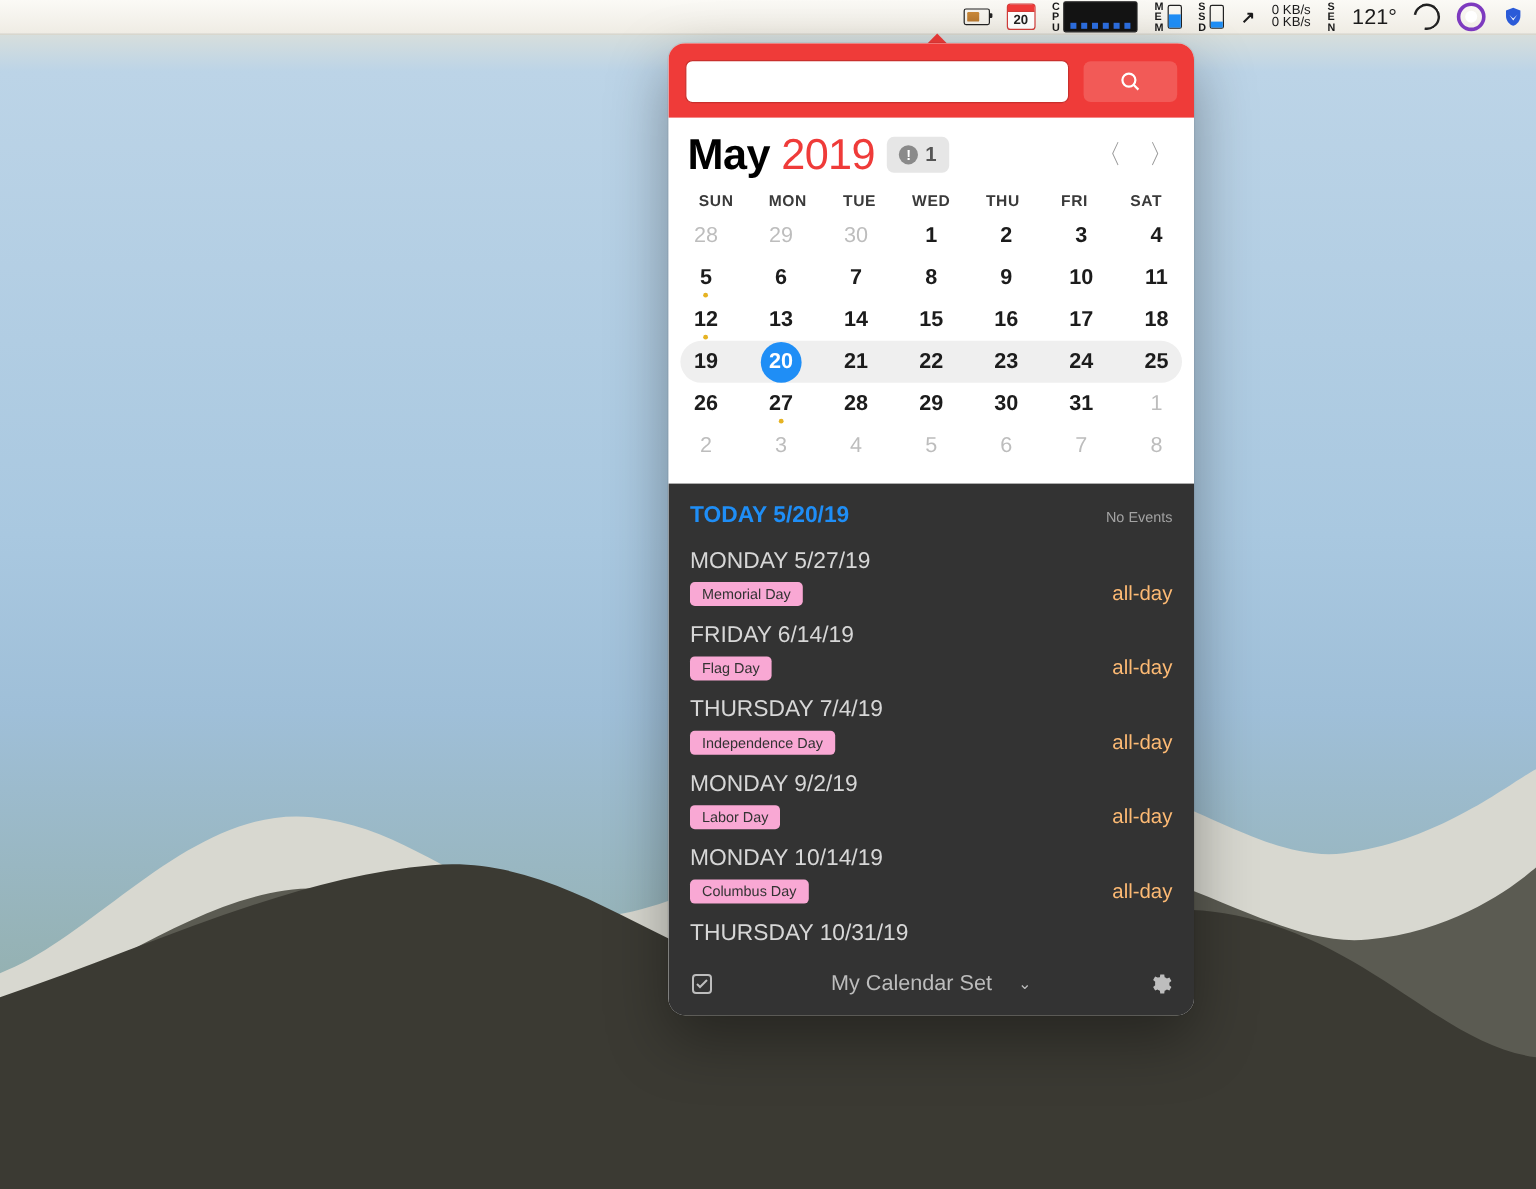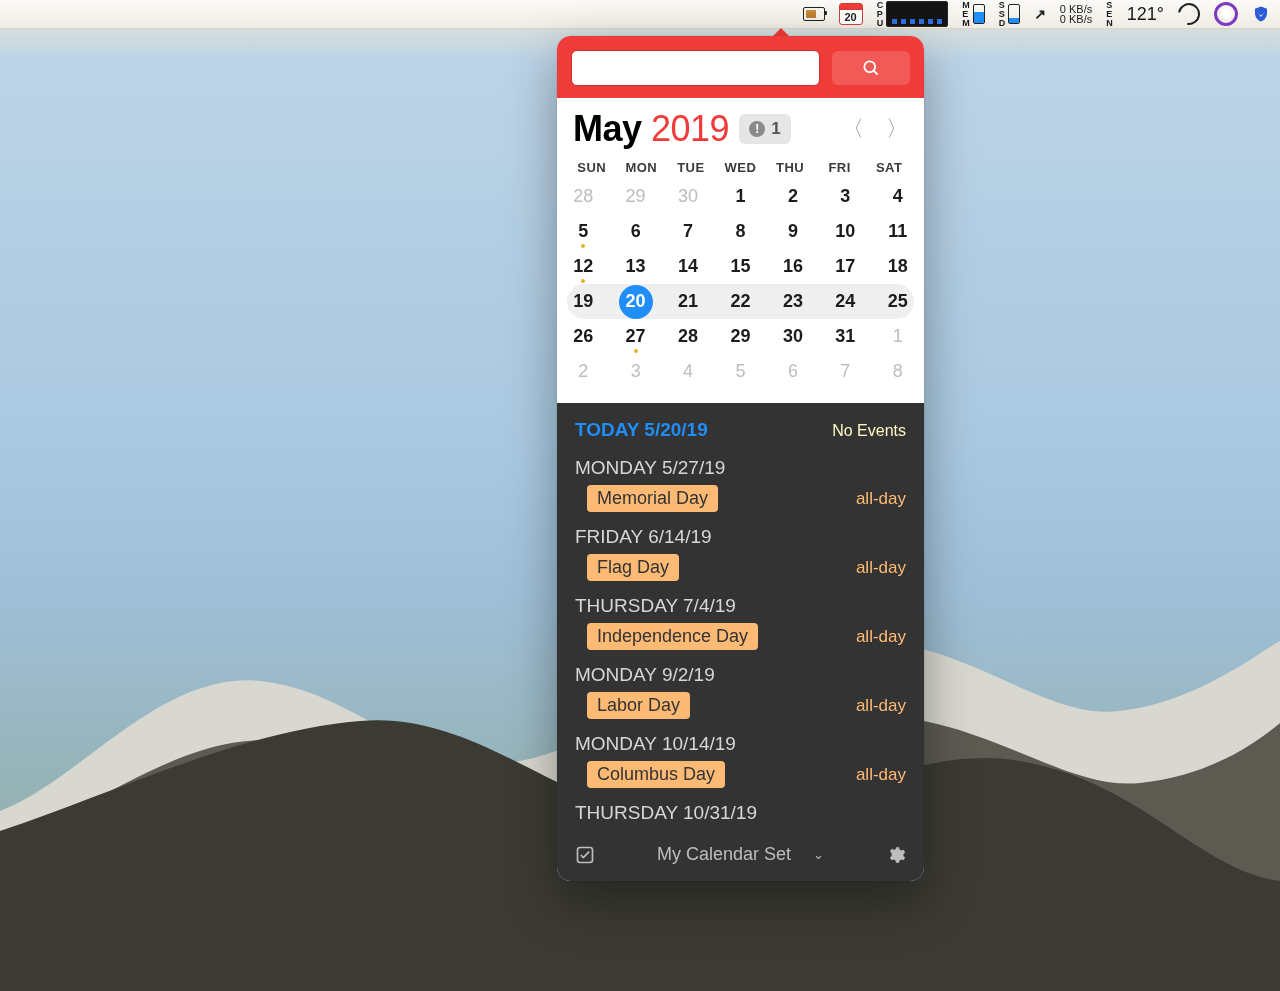--- a/index.html
+++ b/index.html
@@ -25,21 +25,21 @@
   .disk .used{background:#1f8ef6;width:100%;}
   .stack{display:flex;flex-direction:column;line-height:9px;font-size:9px;font-weight:600;text-align:left;}
   .net-stack{display:flex;flex-direction:column;line-height:10px;font-size:11px;font-weight:500;text-align:right;}
   .temp{font-size:18px;font-weight:400;}
   .circle-icon{width:18px;height:18px;border:2px solid #222;border-radius:50%;border-left-color:transparent;transform:rotate(-35deg);}
   .ring-icon{width:18px;height:18px;border:3px solid #7d3abf;border-radius:50%;position:relative;}
   .ring-icon::after{content:"";position:absolute;inset:4px;border-radius:50%;background:#fff;}
   .mb-shield{width:18px;height:18px;}
   .arrows{font-size:14px;font-weight:700;}
   
-  .popover{position:absolute;top:36px;left:557px;width:367px;border-radius:14px;overflow:hidden;box-shadow:0 20px 50px rgba(0,0,0,.35),0 0 0 1px rgba(0,0,0,.05);background:#fff;}
+  .popover{position:absolute;top:36px;left:557px;width:438px;border-radius:14px;overflow:hidden;box-shadow:0 20px 50px rgba(0,0,0,.35),0 0 0 1px rgba(0,0,0,.05);background:#fff;}
   .popover-tip{position:absolute;top:28px;left:772px;width:0;height:0;border-left:9px solid transparent;border-right:9px solid transparent;border-bottom:9px solid #ef3b39;}
   .p-header{background:#ef3b39;padding:14px 14px 12px;display:flex;gap:12px;align-items:center;}
   .search-input{flex:1;height:34px;border-radius:6px;border:1px solid #c92f2c;background:#fff;padding:0 10px;font-size:15px;outline:none;}
   .search-btn{width:78px;height:34px;border-radius:6px;border:none;background:#f25a57;display:flex;align-items:center;justify-content:center;cursor:pointer;}
   .search-btn svg{width:20px;height:20px;stroke:#fff;}
   .month-row{display:flex;align-items:center;padding:10px 16px 0;}
   .month-title{font-size:36px;font-weight:700;letter-spacing:-.5px;}
   .month-title .yr{color:#ef3b39;font-weight:500;}
   .alert-pill{margin-left:10px;height:30px;border-radius:6px;background:#e6e6e6;display:flex;align-items:center;padding:0 10px;gap:6px;color:#555;font-size:17px;font-weight:600;}
   .alert-pill .dot{width:16px;height:16px;border-radius:50%;background:#8a8a8a;color:#fff;font-size:12px;font-weight:800;display:flex;align-items:center;justify-content:center;}
@@ -53,25 +53,25 @@
   .day{position:relative;display:flex;align-items:center;justify-content:center;font-size:18px;font-weight:600;color:#1c1c1c;cursor:pointer;}
   .day.other-month{color:#bdbdbd;font-weight:500;}
   .day .bubble{position:absolute;width:34px;height:34px;border-radius:50%;background:#1f8ef6;z-index:0;}
   .day.today{color:#fff;}
   .day.today .num{position:relative;z-index:1;}
   .day .dot{position:absolute;width:4px;height:4px;border-radius:50%;background:#e6b323;bottom:1px;}
   
   .agenda{background:#333333;color:#d7d7d7;padding:14px 18px 0;max-height:454px;overflow:hidden;}
   .ag-row{display:flex;justify-content:space-between;align-items:baseline;padding:2px 0 2px;gap:29px;}
   .ag-today{color:#1f8ef6;font-size:19px;font-weight:600;}
-  .ag-noevents{color:#fef9c3;font-size:16px;}
+  .ag-noevents{color:#a3a3a3;font-size:12px;}
   .ag-group{margin-top:14px;}
   .ag-date{font-size:19px;color:#d7d7d7;font-weight:500;margin-bottom:6px;}
   .ag-event{display:flex;justify-content:space-between;align-items:center;}
-  .ag-badge{background:#fdba74;color:#333;padding:3px 10px;border-radius:4px;font-size:18px;font-weight:500;margin-left:12px;}
+  .ag-badge{background:#f9a8d4;color:#333;padding:3px 10px;border-radius:4px;font-size:12px;font-weight:500;}
   .ag-time{color:#fdba74;font-size:17px;}
   
   .footer{background:#333333;display:flex;align-items:center;justify-content:space-between;padding:14px 18px 16px;color:#bdbdbd;}
   .footer .cal-set{font-size:18px;display:flex;align-items:center;gap:22px;cursor:pointer;}
   .chev{font-size:13px;}
   .check-icon,.gear-icon{width:20px;height:20px;cursor:pointer;}
 </style>
 </head>
 <body>
 

